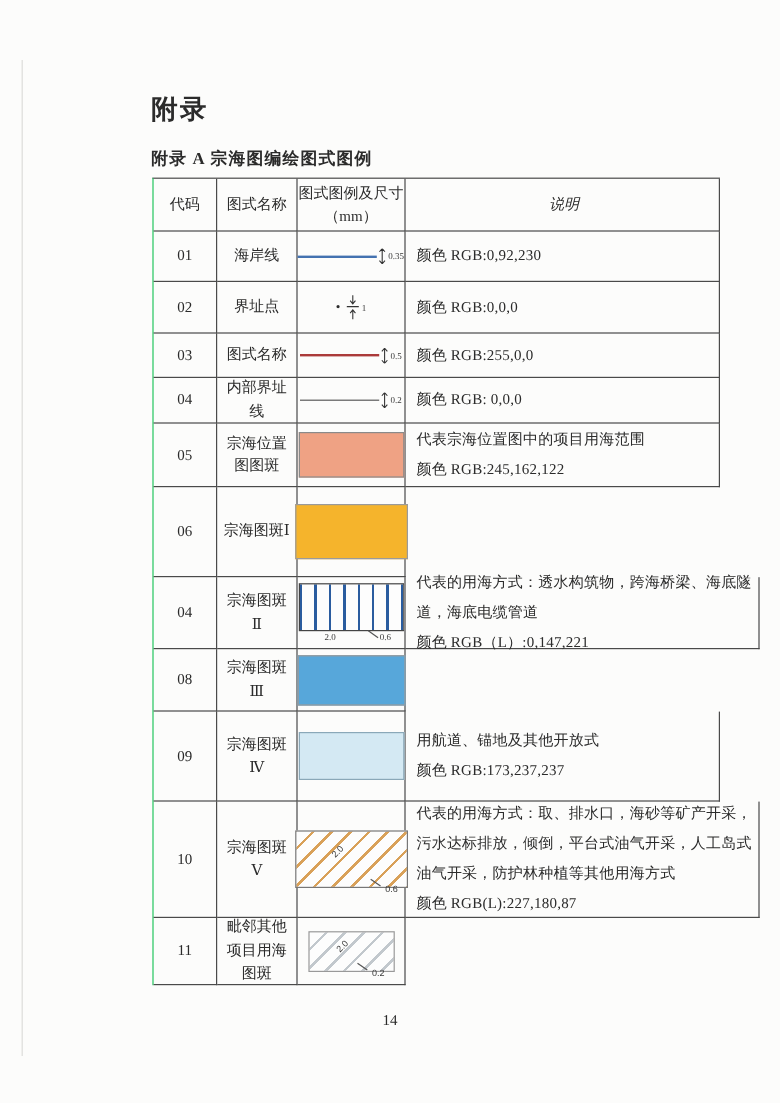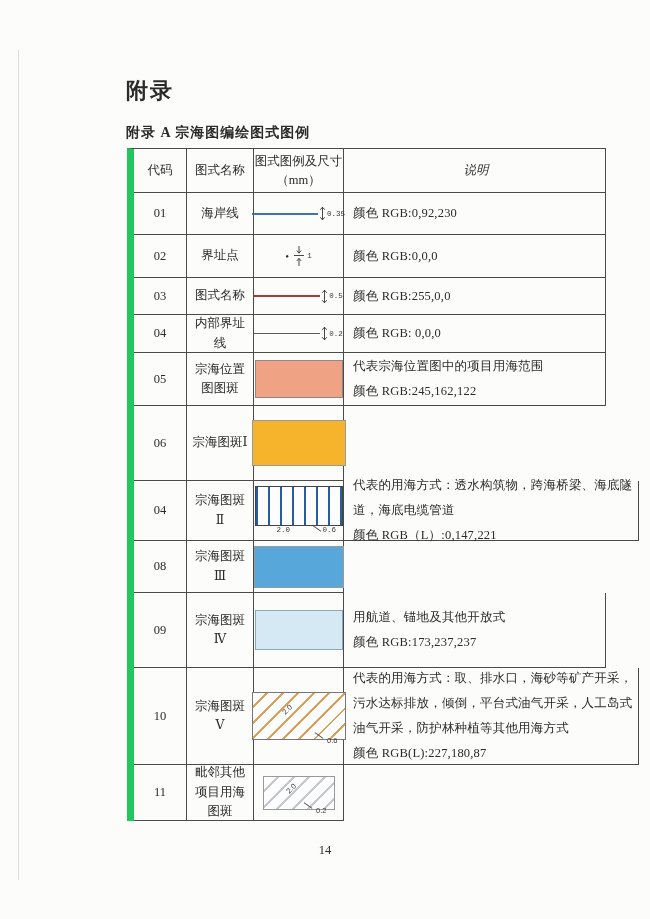--- a/index.html
+++ b/index.html
@@ -7,21 +7,21 @@
     width:650px;height:919px;position:relative;
     background:#fcfcfb;
     font-family:"Liberation Serif","DejaVu Serif",serif;
     color:#2b2b2b;overflow:hidden;
   }
   .scan-line{position:absolute;left:18px;top:50px;height:830px;width:1px;background:#dcdcda;}
   .doc-title{position:absolute;left:126px;top:76px;font-size:22px;font-weight:bold;letter-spacing:2px;}
   .section-title{position:absolute;left:126px;top:124px;font-size:14px;font-weight:bold;letter-spacing:1px;}
   .legend-table{
     position:absolute;left:127px;top:148px;width:472px;
-    border-top:1px solid #4a4a4a;border-left:7px solid #22c55e;
+    border-top:1px solid #4a4a4a;border-left:1px solid #22c55e;
     font-size:12.5px;
   }
   .trow{display:flex;}
   .cell{
     border-right:1px solid #4a4a4a;border-bottom:1px solid #4a4a4a;
     box-sizing:border-box;display:flex;align-items:center;justify-content:center;
   }
   .c-code{width:53px;flex:none;}
   .c-name{width:67px;flex:none;text-align:center;padding:2px 4px;line-height:1.55;}
   .c-sym{width:90px;flex:none;position:relative;flex-direction:column;}
@@ -30,21 +30,21 @@
   .hdr{height:44px;}
   .hdr .cell{line-height:1.5;}
   .hdr .c-desc{align-items:center;justify-content:center;font-style:italic;}
   .legend-hdr{text-align:center;}
   
   .r0{height:42px}.r1{height:43px}.r2{height:37px}.r3{height:38px}
   .r4{height:53px}.r5{height:75px}.r6{height:60px}.r7{height:52px}
   .r8{height:75px}.r9{height:97px}.r10{height:56px}
   .hline{display:inline-block;width:66px;}
   .dimgrp{display:inline-flex;align-items:center;margin-left:1px;}
-  .dimlbl{font-size:7.5px;color:#3a3a3a;font-family:Liberation Mono, monospace;margin-left:1px;}
+  .dimlbl{font-size:7.5px;color:#3a3a3a;font-family:Liberation Serif, serif;margin-left:1px;}
   .swatch{display:inline-block;box-sizing:border-box;border:1px solid;}
   .symwrap{position:relative;display:flex;align-items:center;justify-content:center;}
   .sublabels{position:relative;width:90px;height:10px;}
   .sublabels .dimlbl{position:absolute;top:0;}
   .leader{position:absolute;width:10px;height:1px;background:#555;transform:rotate(35deg);}
   .rotlbl{position:absolute;font-size:7.5px;color:#3a3a3a;font-family:"Liberation Sans","DejaVu Sans",sans-serif;transform:rotate(-45deg);}
   .cornerlbl{position:absolute;font-size:7.5px;color:#3a3a3a;font-family:"Liberation Sans","DejaVu Sans",sans-serif;}
   .page-number{position:absolute;left:0;right:0;top:843px;text-align:center;font-size:12.5px;}
   .dot{font-size:11px;margin-right:3px;line-height:1;}
 </style>

